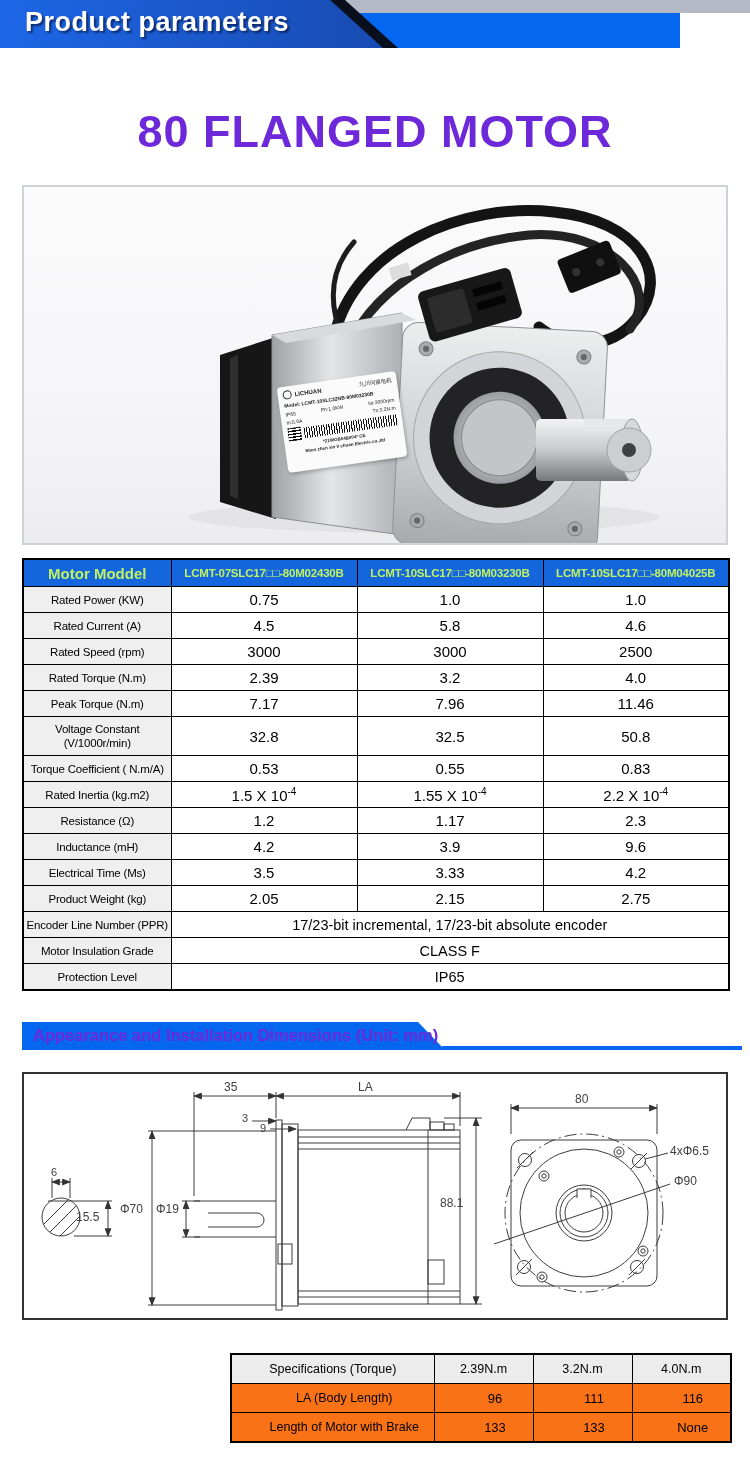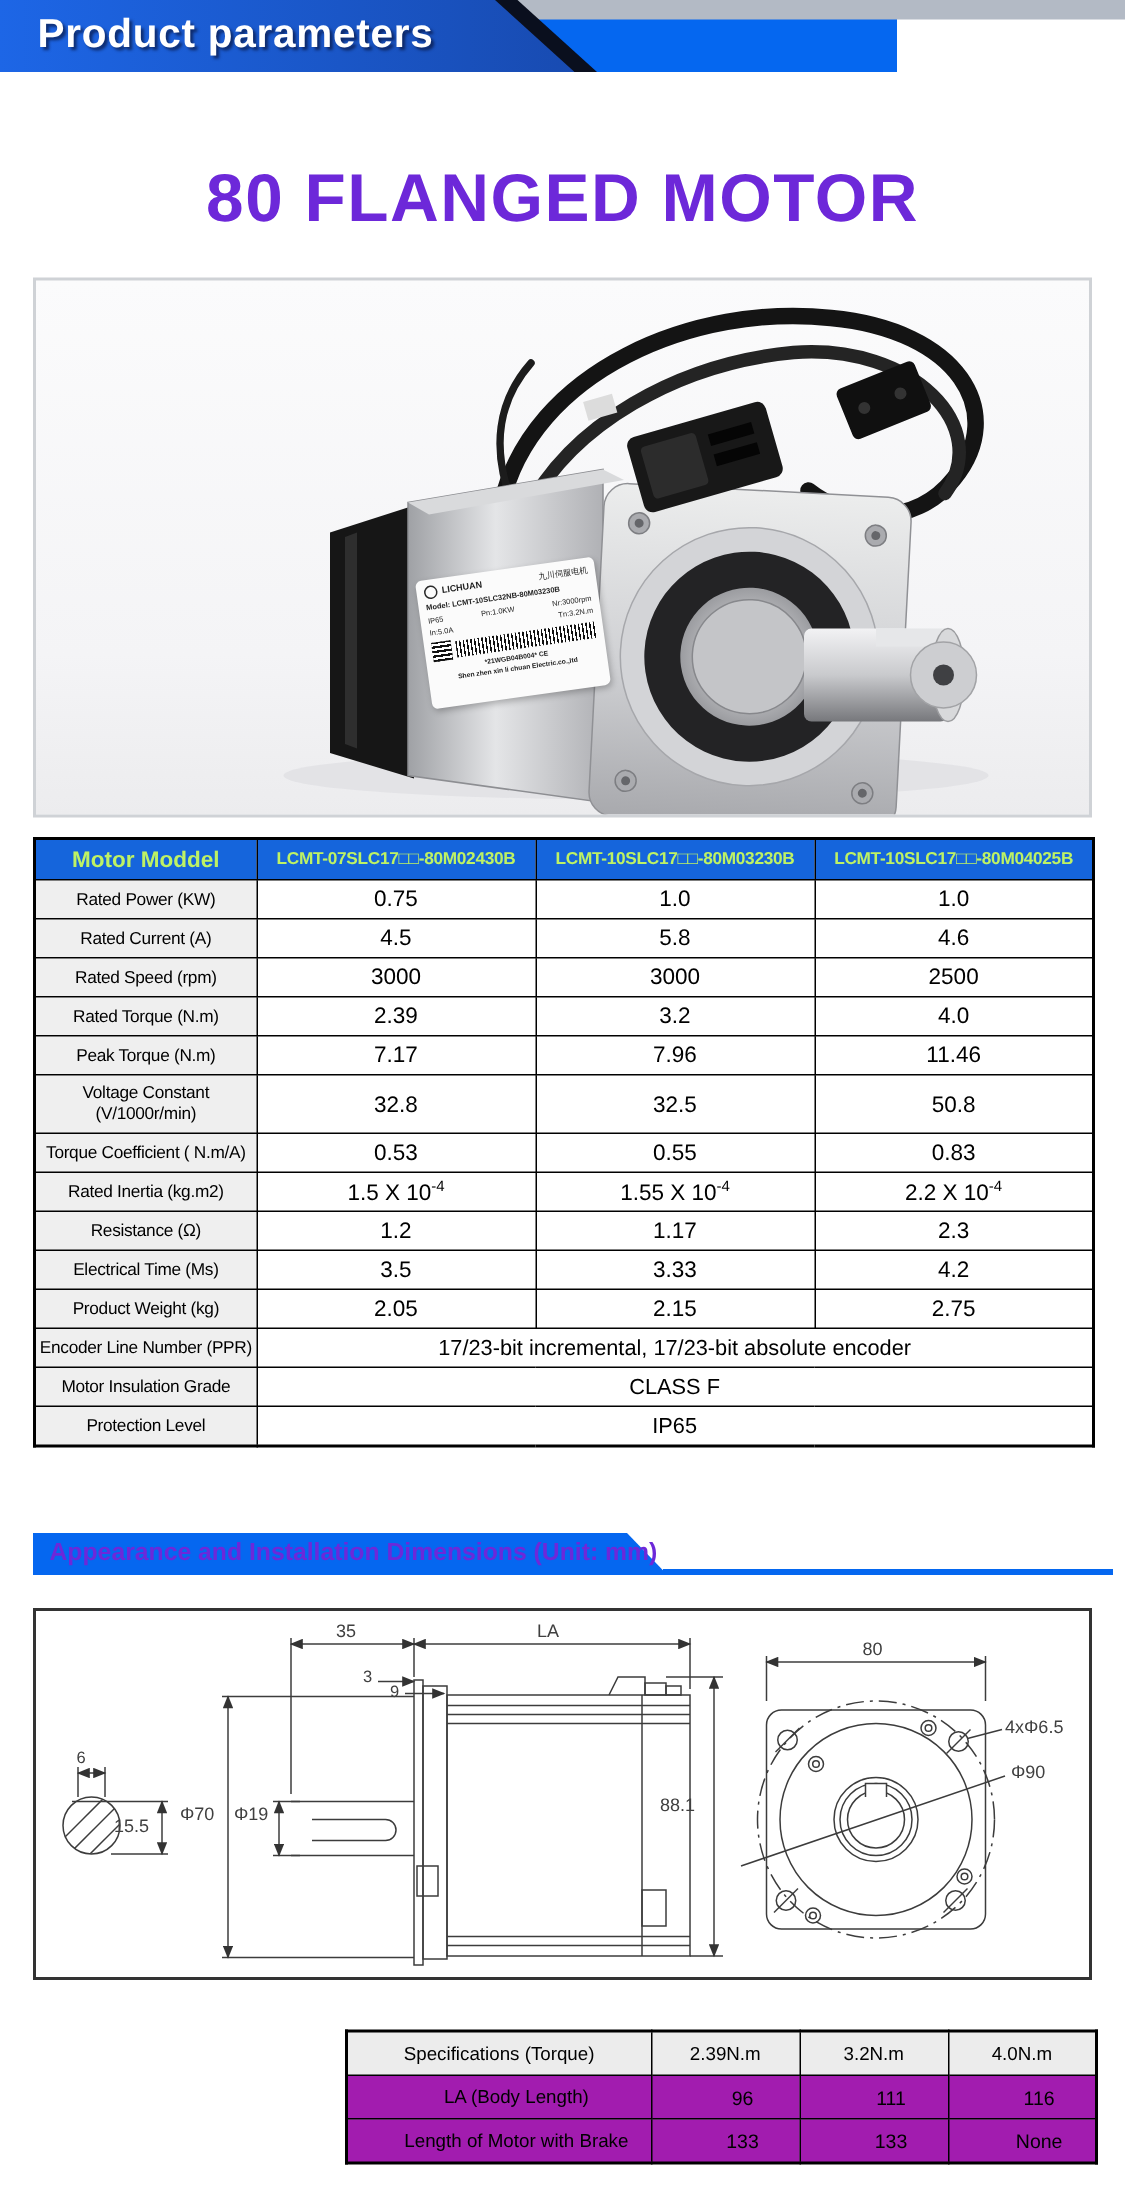--- a/index.html
+++ b/index.html
@@ -1,21 +1,21 @@
 <!DOCTYPE html>
 <html><head>
 <meta charset="utf-8">
 <style>
   html,body{margin:0;padding:0;}
   body{
     width:750px;height:1469px;position:relative;background:#ffffff;
     font-family:"Liberation Sans",sans-serif;overflow:hidden;
   }
   
-  .top-band{position:absolute;left:0;top:0;width:598px;height:48px;background:#0567f0;}
+  .top-band{position:absolute;left:0;top:0;width:680px;height:48px;background:#0567f0;}
   .gray-strip{position:absolute;left:330px;top:0;width:420px;height:13px;background:#b3bac5;}
   .badge-shadow{position:absolute;left:0;top:0;width:750px;height:48px;background:#0a0f1e;
     clip-path:polygon(326px 0,345px 0,398px 48px,379px 48px);}
   .badge{position:absolute;left:0;top:0;width:750px;height:48px;
     background:linear-gradient(90deg,#1d66e6 0%,#16409c 72%,#102f9e 100%);
     clip-path:polygon(0 0,330px 0,383px 48px,0 48px);}
   .badge-title{position:absolute;left:25px;top:7px;font-size:27px;font-weight:bold;color:#ffffff;
     letter-spacing:.5px;text-shadow:2px 2px 2px rgba(5,10,40,.6);}
   
   .page-title{position:absolute;left:0;top:106px;width:750px;text-align:center;
@@ -61,21 +61,21 @@
     border:2px solid #333;background:#fff;}
   .draw-box svg{position:absolute;left:0;top:0;}
   .dim{position:absolute;font-size:12px;color:#404040;white-space:nowrap;}
   .dim.small{font-size:11px;}
   
   .len-wrap{position:absolute;left:230px;top:1353px;width:604px;}
   table.len{width:500px;border-collapse:collapse;table-layout:fixed;border:2px solid #000;}
   table.len td,table.len th{border:1px solid #000;text-align:center;height:26px;font-weight:normal;}
   table.len th{background:#ececec;font-size:12.5px;}
   table.len td.lab{font-size:12.5px;}
-  table.len td{font-size:13px;background:#a21caf;padding-left:24px;}
+  table.len td{font-size:13px;background:#f97316;padding-left:24px;}
 </style>
 </head>
 <body>
 
 <div class="top-band">
   <div class="gray-strip"></div>
   <div class="badge-shadow"></div>
   <div class="badge"></div>
   <div class="badge-title">Product parameters</div>
 </div>
@@ -240,20 +240,26 @@
     <td class="val"><span>1.55 X 10</span><sup>-4</sup></td>
     <td class="val"><span>2.2 X 10</span><sup>-4</sup></td>
   </tr>
   <tr>
     <td class="lbl">Resistance (Ω)</td>
     <td class="val">1.2</td>
     <td class="val">1.17</td>
     <td class="val">2.3</td>
   </tr>
   <tr>
+    <td class="lbl">Inductance (mH)</td>
+    <td class="val">4.2</td>
+    <td class="val">3.9</td>
+    <td class="val">9.6</td>
+  </tr>
+  <tr>
     <td class="lbl">Electrical Time (Ms)</td>
     <td class="val">3.5</td>
     <td class="val">3.33</td>
     <td class="val">4.2</td>
   </tr>
   <tr>
     <td class="lbl">Product Weight (kg)</td>
     <td class="val">2.05</td>
     <td class="val">2.15</td>
     <td class="val">2.75</td>

